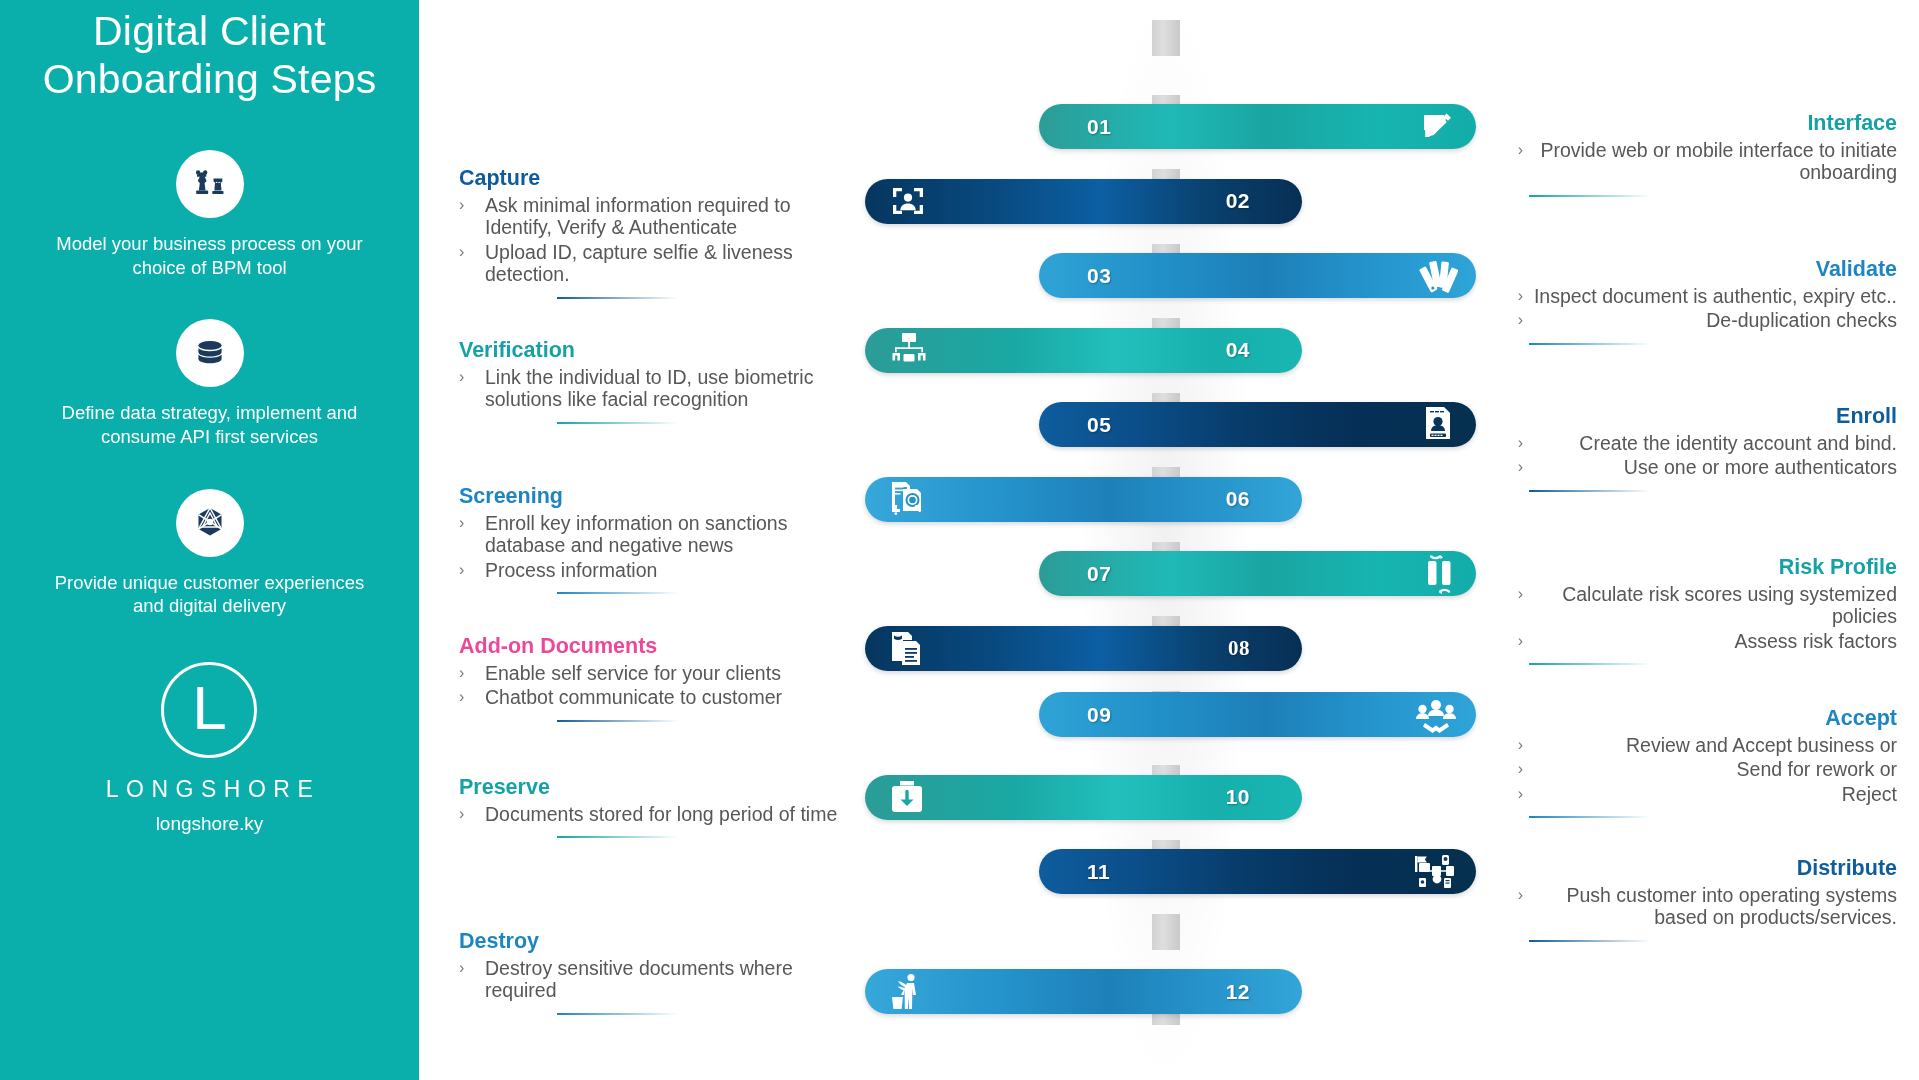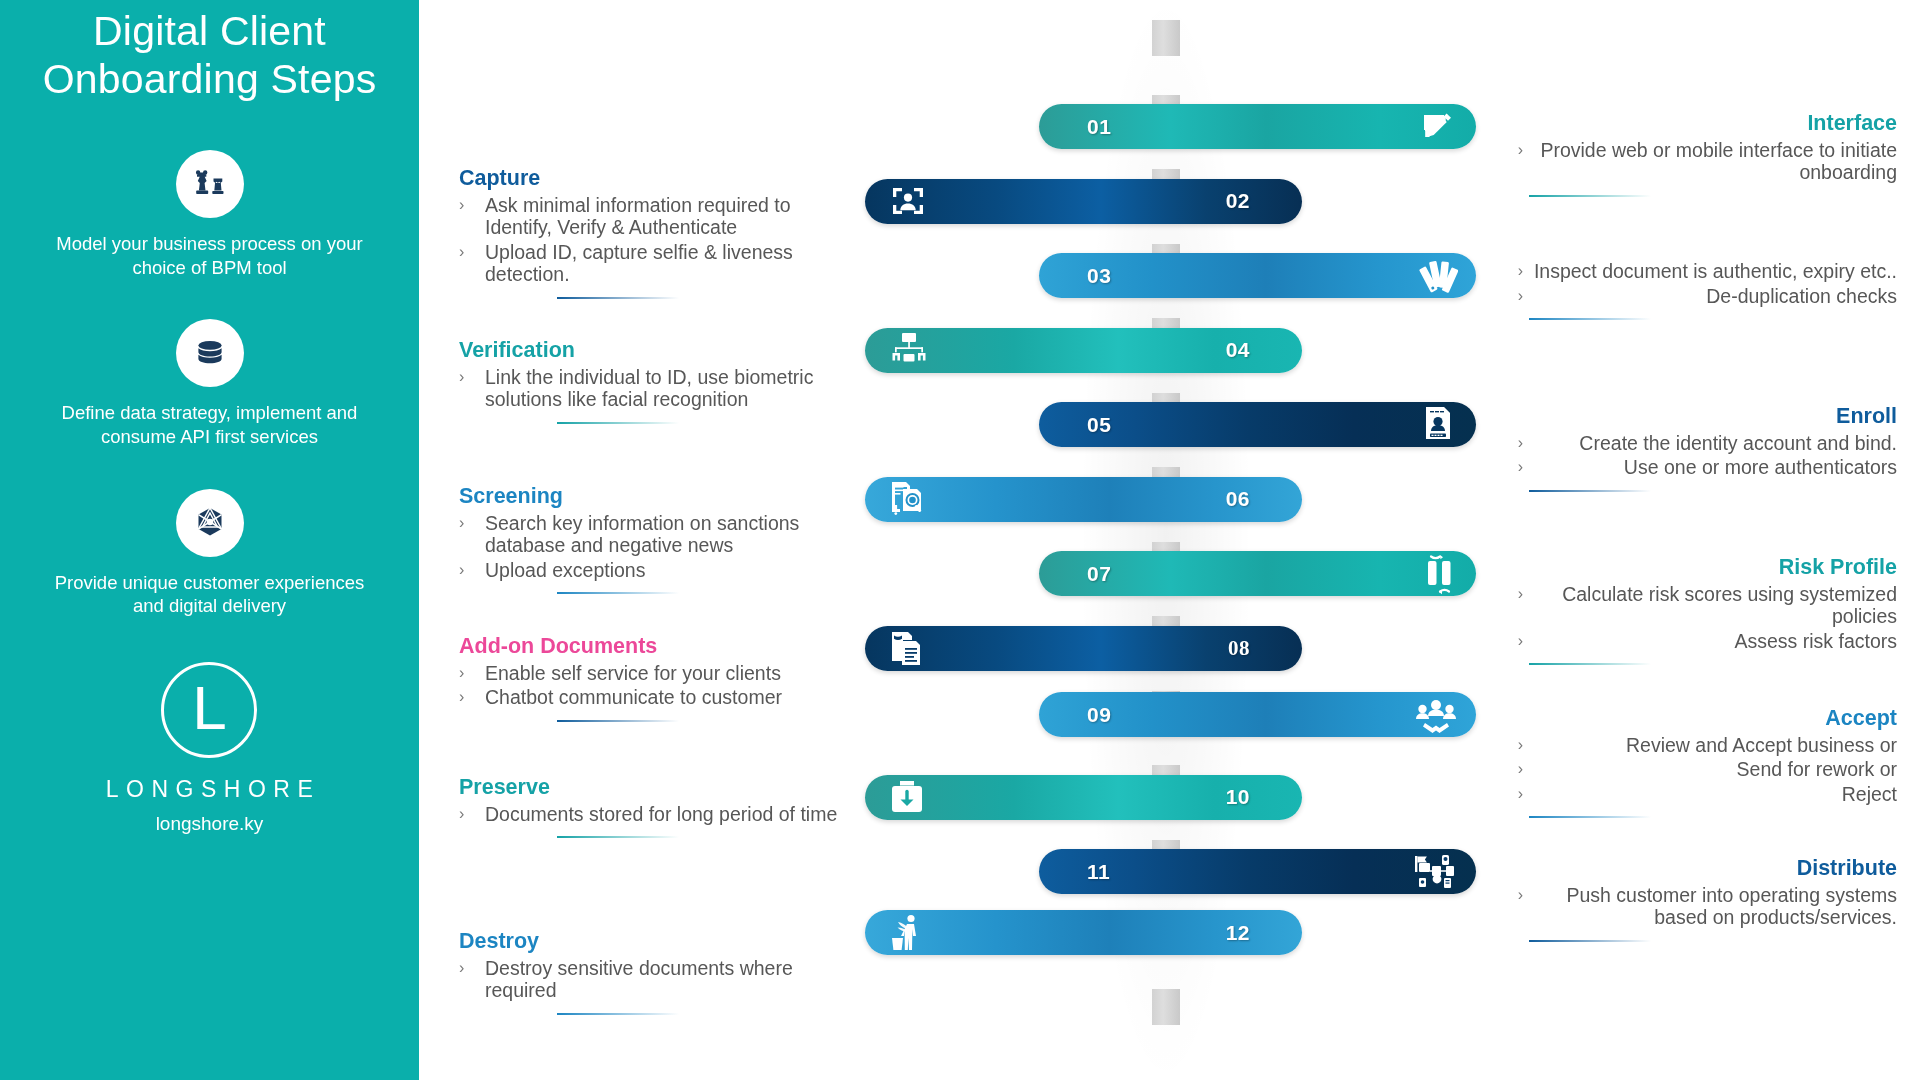--- a/index.html
+++ b/index.html
@@ -363,21 +363,21 @@
             <path d="M18 19h3M29 19h5" stroke="#fff" stroke-width="1.6"></path>
             <circle cx="25" cy="27" r="4.4"></circle>
             <rect x="7" y="26" width="7" height="9" rx="1"></rect>
             <circle cx="10.5" cy="30" r="1.8" fill="#073B69"></circle>
             <rect x="32" y="26" width="7" height="10" rx="1"></rect>
             <rect x="33.5" y="28" width="4" height="1.2" fill="#073B69"></rect>
             <rect x="33.5" y="30.5" width="4" height="1.2" fill="#073B69"></rect>
           </svg>
         </span>
       </div>
-      <div class="bar left" style="top: 910px; background: linear-gradient(90deg, rgb(55, 168, 218) 0%, rgb(37, 147, 204) 30%, rgb(30, 128, 185) 56%, rgb(39, 149, 204) 80%, rgb(51, 165, 215) 100%); left: 865px; width: 437px; align-items: center;">
+      <div class="bar left" style="top: 969px; background: linear-gradient(90deg, rgb(55, 168, 218) 0%, rgb(37, 147, 204) 30%, rgb(30, 128, 185) 56%, rgb(39, 149, 204) 80%, rgb(51, 165, 215) 100%); left: 865px; width: 437px; align-items: center;">
         <span class="bicon">
           <svg width="44" height="42" viewBox="0 0 44 42" fill="#fff">
             <circle cx="24" cy="6.5" r="3.6"></circle>
             <path d="M20 12h7l2 12h-3l-.6-7-.4 21h-3l-.6-12-.6 12h-3l-.2-21-.6 7h-3z"></path>
             <path d="M18.5 16.5c-3.5-1.5-6-3.5-7.5-6.5 4 .8 7 2.6 9 5z" opacity="0.95"></path>
             <path d="M20 20c-4-.5-7-2-9.5-4.5 4 .2 7.3 1.4 9.5 3.2z" opacity="0.95"></path>
             <path d="M5 26h11l-1.4 12H6.4z"></path>
           </svg>
         </span>
         <span class="num">12</span>
@@ -407,25 +407,25 @@
             <span class="tb-txt">Link the individual to ID, use biometric solutions like facial recognition</span>
           </li>
         </ul>
         <div class="tb-rule" style="--rule: #15A2A6;"></div>
       </div>
       <div class="tblock leftcol" style="top: 485px; left: 459px;">
         <div class="tb-title" style="color: rgb(28, 133, 194);">Screening</div>
         <ul class="tb-list">
           <li>
             <span class="tb-chev">›</span>
-            <span class="tb-txt">Search key information on sanctions database and negative news</span>
-          </li>
-          <li>
-            <span class="tb-chev">›</span>
-            <span class="tb-txt">Upload exceptions</span>
+            <span class="tb-txt">Enroll key information on sanctions database and negative news</span>
+          </li>
+          <li>
+            <span class="tb-chev">›</span>
+            <span class="tb-txt">Process information</span>
           </li>
         </ul>
         <div class="tb-rule" style="--rule: #1C85C2;"></div>
       </div>
       <div class="tblock leftcol" style="top: 635px; left: 459px;">
         <div class="tb-title" style="color: #ec4899;">Add-on Documents</div>
         <ul class="tb-list">
           <li>
             <span class="tb-chev">›</span>
             <span class="tb-txt">Enable self service for your clients</span>
@@ -464,20 +464,21 @@
         <div class="tb-title" style="color: rgb(21, 162, 166);">Interface</div>
         <ul class="tb-list">
           <li>
             <span class="tb-chev">›</span>
             <span class="tb-txt">Provide web or mobile interface to initiate onboarding</span>
           </li>
         </ul>
         <div class="tb-rule" style="--rule: #15A2A6;"></div>
       </div>
       <div class="tblock rightcol" style="top: 258px; left: 1497px;">
+        <div class="tb-title" style="color: rgb(28, 133, 194);">Validate</div>
         <ul class="tb-list">
           <li>
             <span class="tb-chev">›</span>
             <span class="tb-txt">Inspect document is authentic, expiry etc..</span>
           </li>
           <li>
             <span class="tb-chev">›</span>
             <span class="tb-txt">De-duplication checks</span>
           </li>
         </ul>

